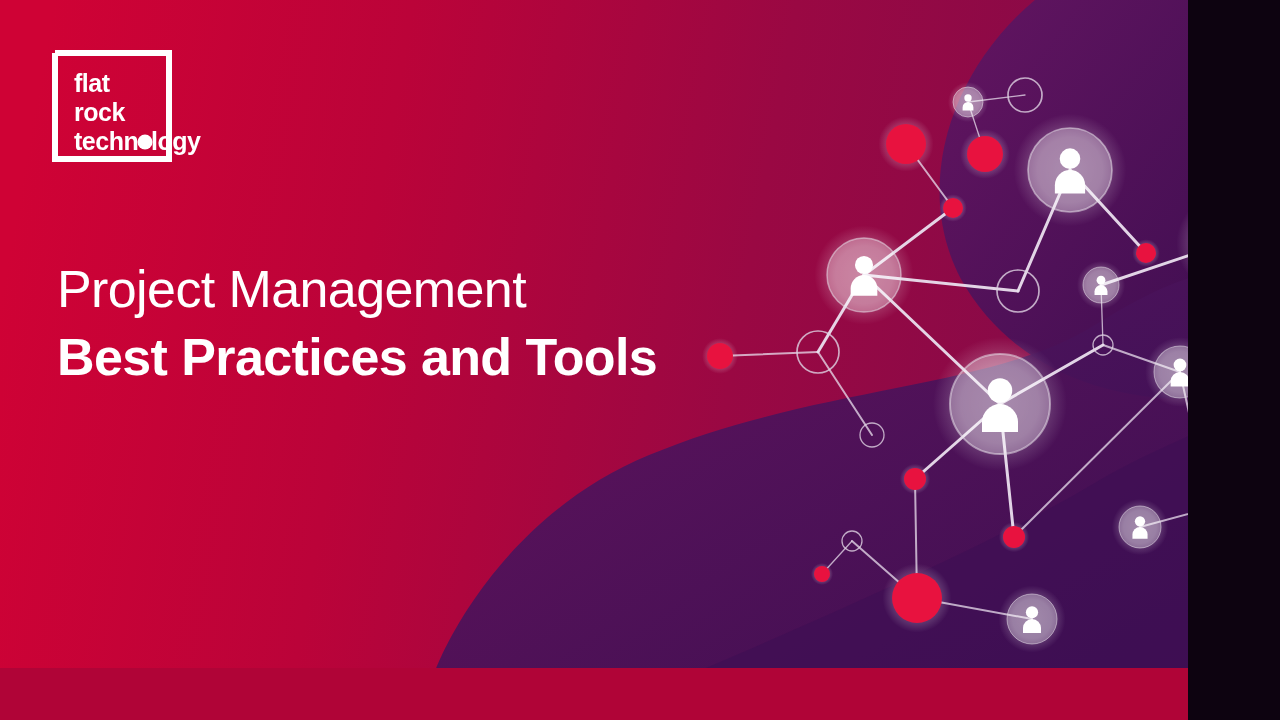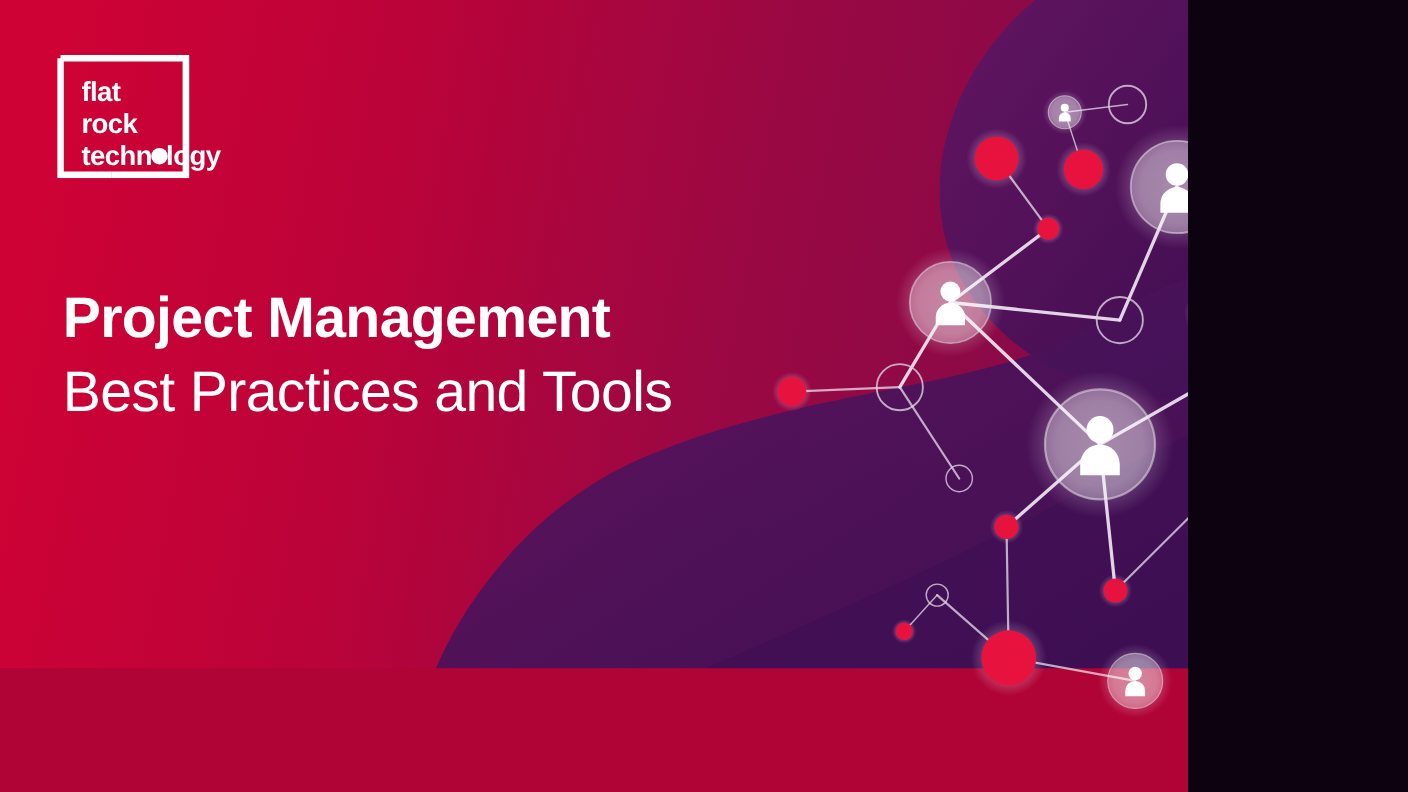--- a/index.html
+++ b/index.html
@@ -6,21 +6,21 @@
   html, body {
     margin: 0;
     padding: 0;
     background: #0d0310;
   }
   body {
     font-family: "Liberation Sans", sans-serif;
   }
   .banner {
     position: relative;
-    width: 1080px;
+    width: 1188px;
     height: 720px;
     overflow: hidden;
     background: #b00437;
   }
   .bg-layer {
     position: absolute;
     inset: 0;
     width: 100%;
     height: 100%;
   }
@@ -44,25 +44,25 @@
     color: #ffffff;
     line-height: 1.0;
   }
   .headline .line {
     display: block;
     font-size: 52px;
     letter-spacing: -0.6px;
     white-space: nowrap;
   }
   .headline .line.bold {
+    font-weight: 400;
+    margin-bottom: 16px;
+  }
+  .headline .line.light {
     font-weight: 700;
-    margin-bottom: 16px;
-  }
-  .headline .line.light {
-    font-weight: 400;
     margin-top: 8px;
   }
 
   
   .network {
     position: absolute;
     left: 0;
     top: 0;
     width: 1280px;
     height: 720px;

